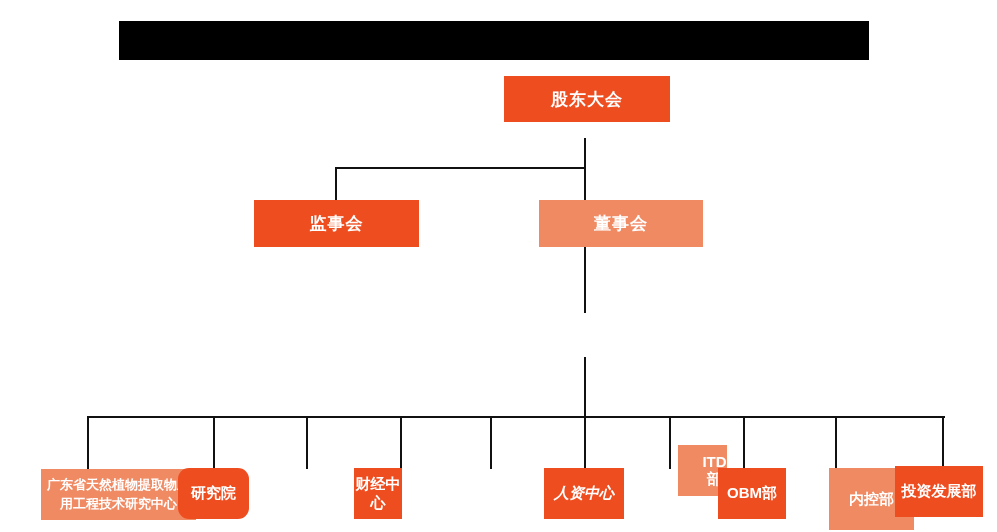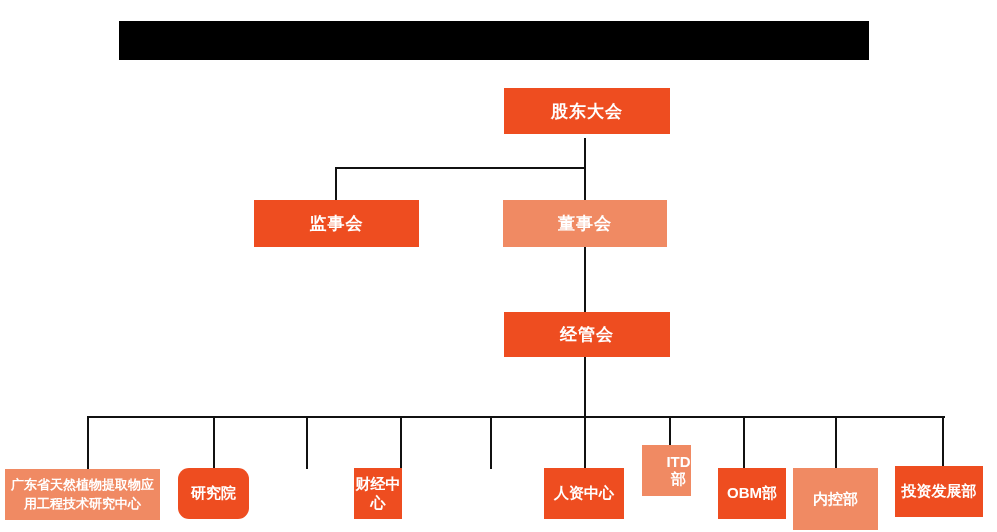--- a/index.html
+++ b/index.html
@@ -24,21 +24,21 @@
     position: absolute;
     display: flex;
     align-items: center;
     justify-content: center;
     color: var(--box-text, #ffffff);
     font-weight: bold;
     text-align: center;
     box-sizing: border-box;
   }
   .dark  { background: var(--dark,  #EE4D20); }
-  .light { background: var(--light, #F08A63); }
+  .light { background: var(--light, #F08A63); margin-left: 36px; }
   .main  { font-size: 17px; letter-spacing: 1px; }
   .dept  { font-size: 15px; }
   .dept-long {
     font-size: 13px;
     line-height: 1.4;
     padding: 2px 5px;
     word-break: break-all;
     letter-spacing: 0;
   }
   .line {
@@ -63,29 +63,28 @@
   <div class="line" style="left:87px;top:416px;width:2px;height:53px;"></div>
   <div class="line" style="left:213px;top:416px;width:2px;height:53px;"></div>
   <div class="line" style="left:306px;top:416px;width:2px;height:53px;"></div>
   <div class="line" style="left:400px;top:416px;width:2px;height:53px;"></div>
   <div class="line" style="left:490px;top:416px;width:2px;height:53px;"></div>
   <div class="line" style="left:669px;top:416px;width:2px;height:53px;"></div>
   <div class="line" style="left:743px;top:416px;width:2px;height:53px;"></div>
   <div class="line" style="left:835px;top:416px;width:2px;height:53px;"></div>
   <div class="line" style="left:942px;top:416px;width:2px;height:53px;"></div>
 
-  <div class="node main dark" style="left:504px;top:88px;width:166px;height:46px;">股东大会</div>
+  <div class="node main dark" style="left:504px;top:76px;width:166px;height:46px;">股东大会</div>
 
   <div class="node main dark" style="left:254px;top:200px;width:165px;height:47px;text-align:center;">监事会</div>
   <div class="node main light" style="left:503px;top:200px;width:164px;height:47px;">董事会</div>
 
-  <div class="node main dark" style="left:504px;top:312px;width:166px;height:45px;">经管会</div>
 
   <div class="node dept dept-long light" style="left:5px;top:469px;width:155px;height:51px;">广东省天然植物提取物应用工程技术研究中心</div>
   <div class="node dept dark" style="left:178px;top:468px;width:71px;height:51px;border-radius:11px;">研究院</div>
   <div class="node dept dark" style="left:354px;top:468px;width:48px;height:51px;">财经中心</div>
-  <div class="node dept dark" style="left:544px;top:468px;width:80px;height:51px;">人资中心</div>
+  <div class="node dept dark" style="left:544px;top:468px;width:80px;height:51px;font-style:italic;">人资中心</div>
   <div class="node dept light" style="left:642px;top:445px;width:49px;height:51px;padding-left:24px;">ITD部</div>
   <div class="node dept dark" style="left:708px;top:468px;width:68px;height:51px;margin-left:10px;">OBM部</div>
   <div class="node dept light" style="left:793px;top:468px;width:85px;height:62px;">内控部</div>
   <div class="node dept dark" style="left:895px;top:460px;width:88px;height:51px;margin-top:6px;">投资发展部</div>
 
 </div>
 
 </body></html>

